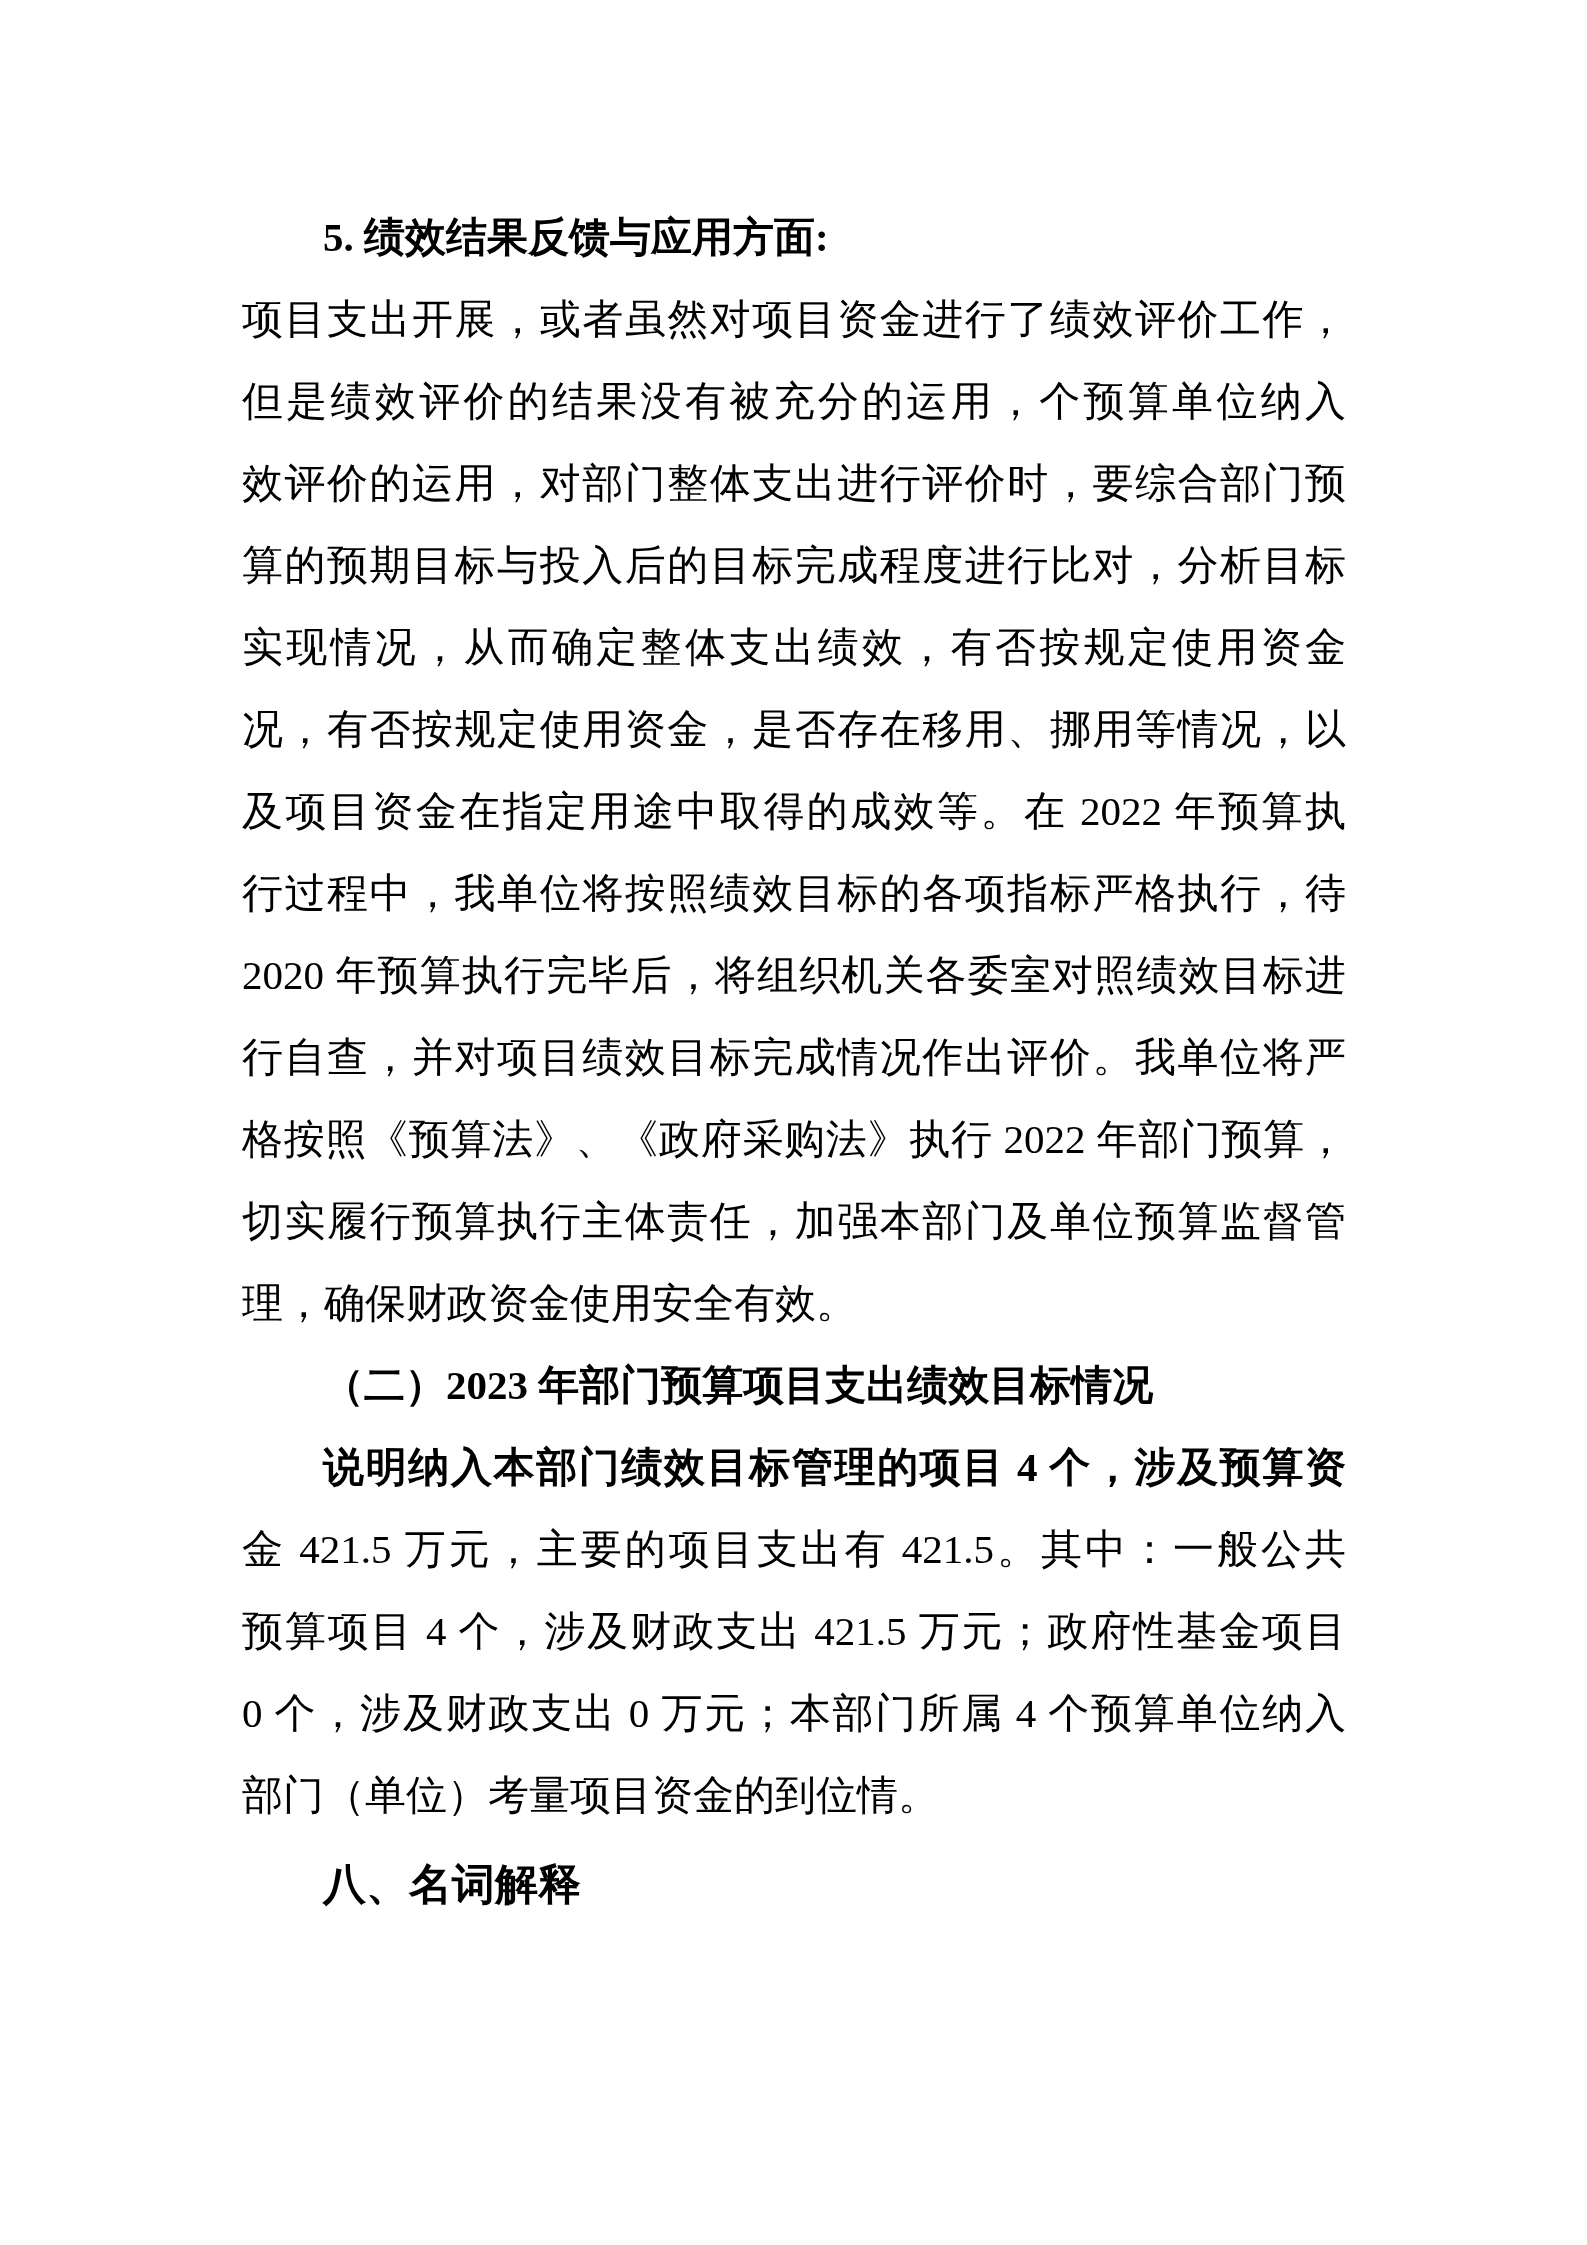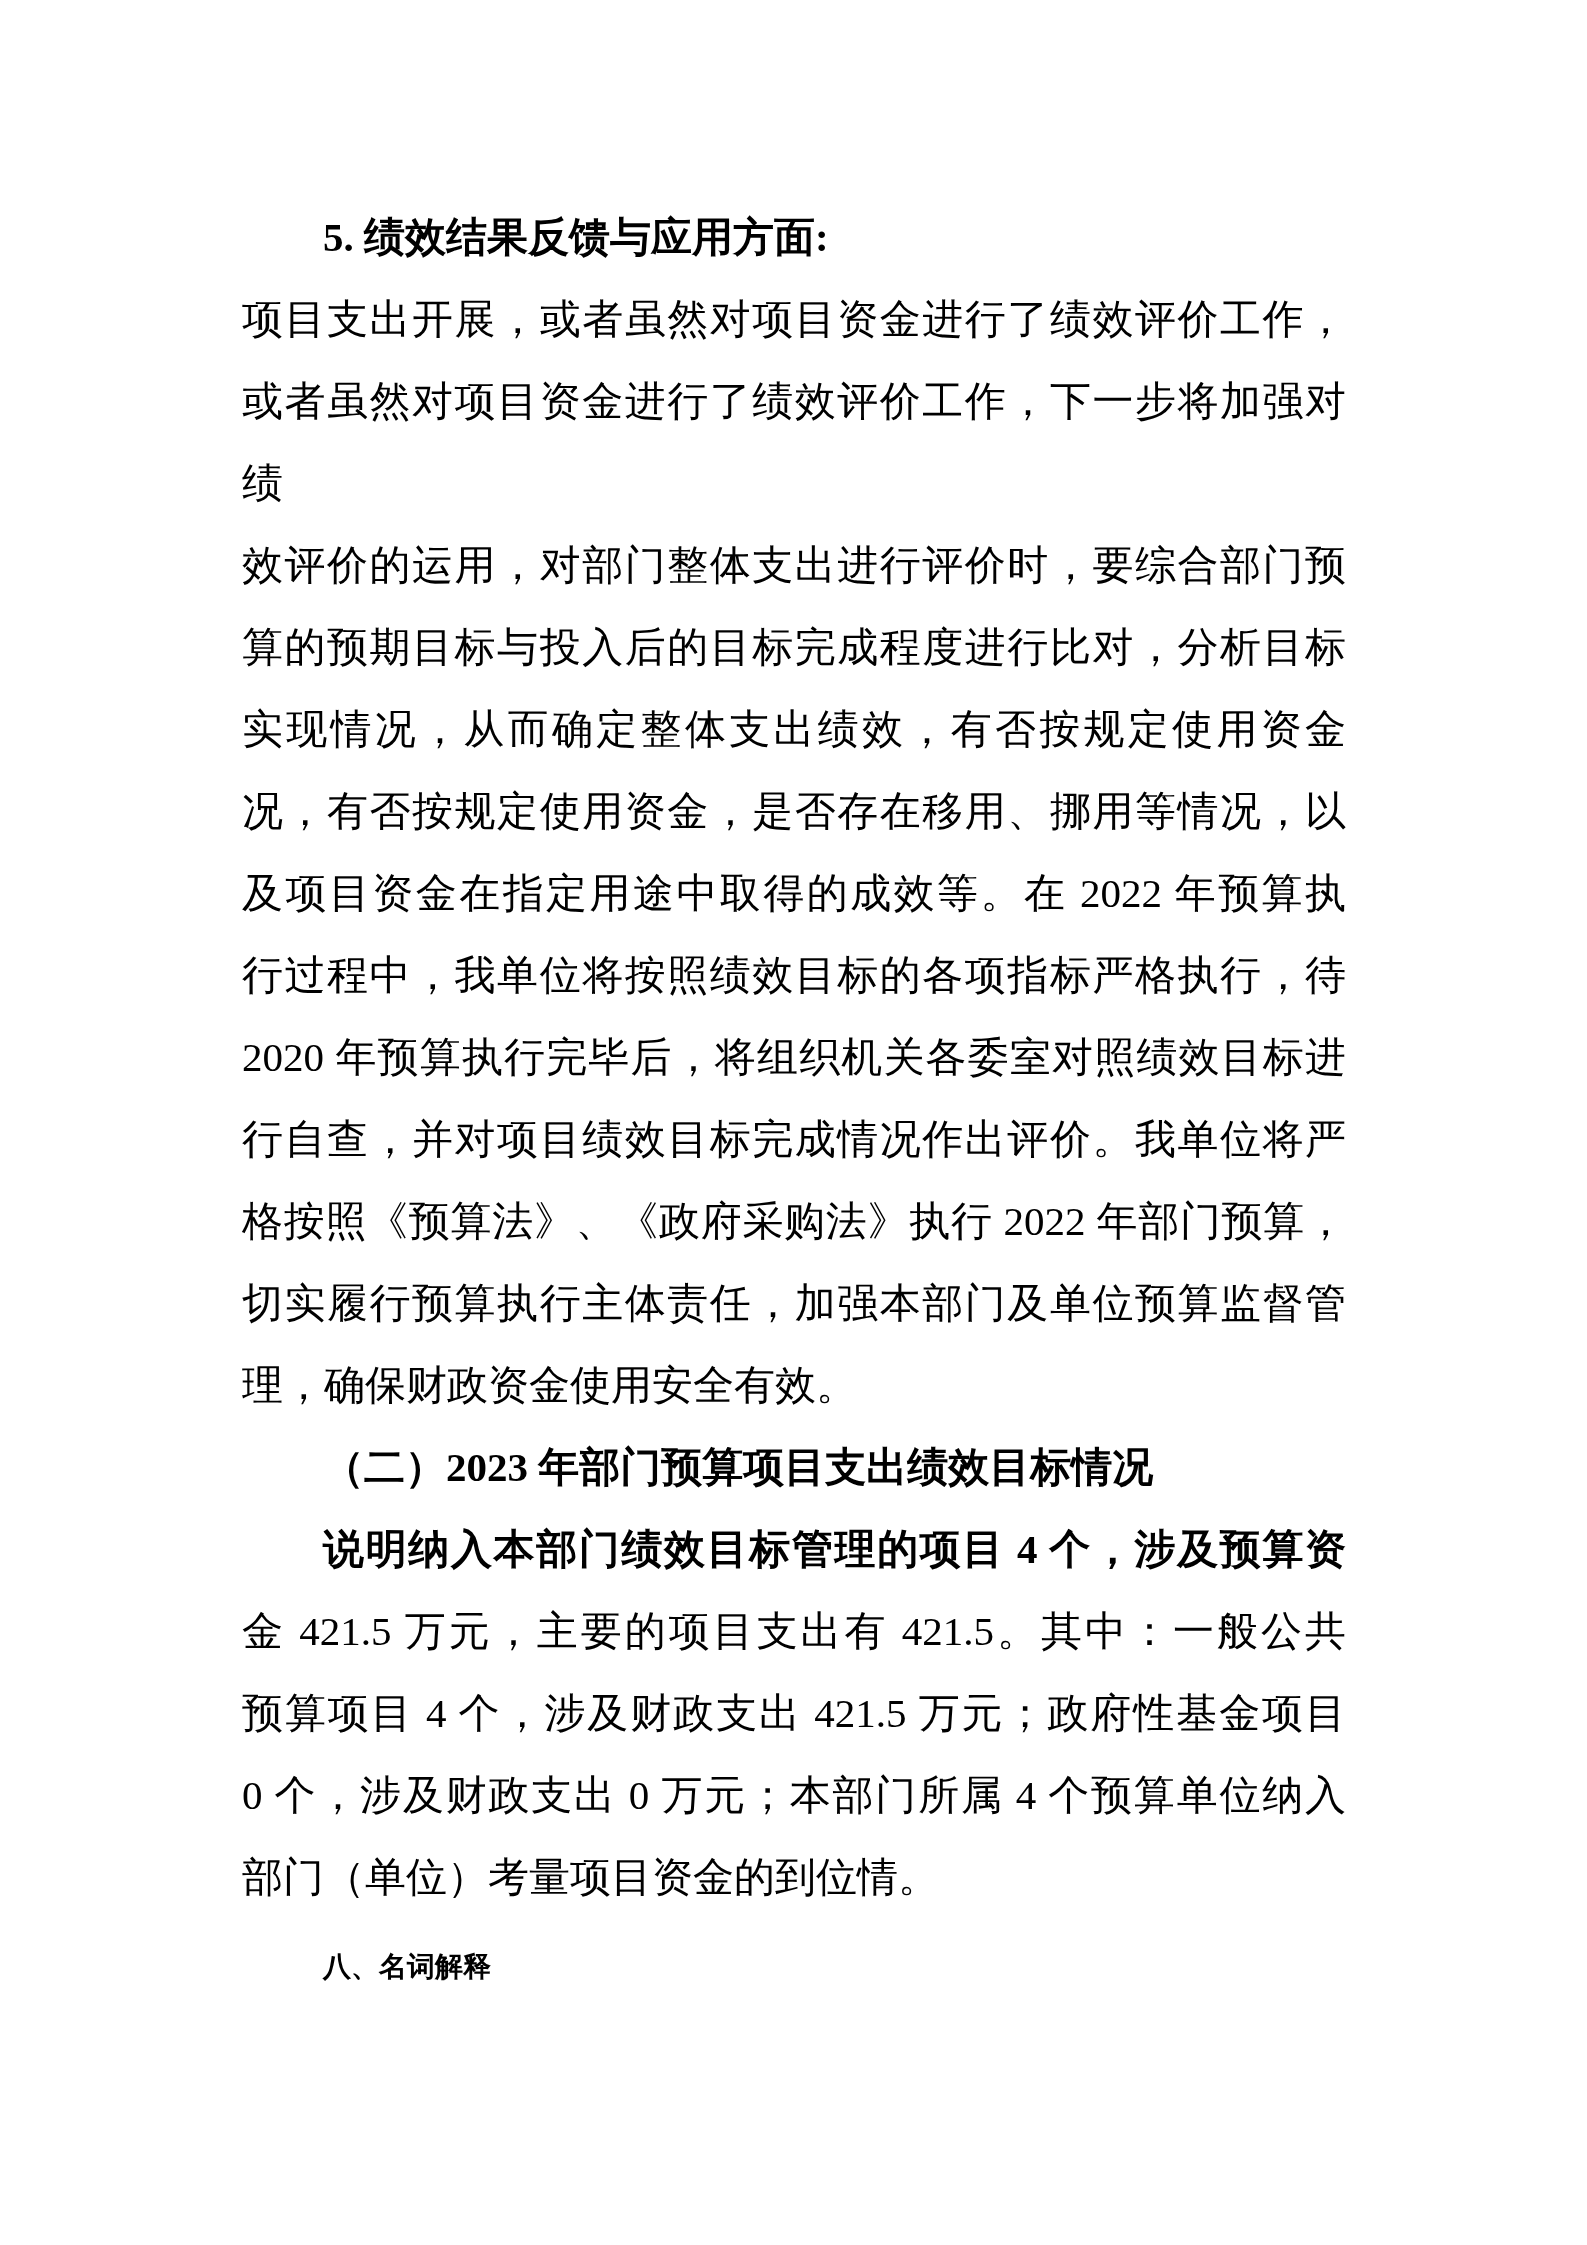--- a/index.html
+++ b/index.html
@@ -37,34 +37,34 @@
     font-weight: bold;
   }
   .para-start {
     margin-top: 10px;
   }
   .heading8 {
     margin-top: 8px;
     padding-left: 81px;
     font-family: Liberation Serif, serif;
     font-weight: bold;
-    font-size: 28px;
+    font-size: 43px;
     line-height: 82px;
   }
 </style>
 </head>
 <body>
 
 <div class="page">
   <div class="content">
 
     <div class="line indent">5. 绩效结果反馈与应用方面:</div>
 
     <div class="line just">项目支出开展，或者虽然对项目资金进行了绩效评价工作，</div>
-    <div class="line just">或者虽然对项目资金进行了绩效评价工作，下一步将加强对绩</div>
+    <div class="line just">但是绩效评价的结果没有被充分的运用，个预算单位纳入</div>
     <div class="line just">效评价的运用，对部门整体支出进行评价时，要综合部门预</div>
     <div class="line just">算的预期目标与投入后的目标完成程度进行比对，分析目标</div>
     <div class="line just">实现情况，从而确定整体支出绩效，有否按规定使用资金</div>
     <div class="line just">况，有否按规定使用资金，是否存在移用、挪用等情况，以</div>
     <div class="line just">及项目资金在指定用途中取得的成效等。在 2022 年预算执</div>
     <div class="line just">行过程中，我单位将按照绩效目标的各项指标严格执行，待</div>
     <div class="line just">2020 年预算执行完毕后，将组织机关各委室对照绩效目标进</div>
     <div class="line just">行自查，并对项目绩效目标完成情况作出评价。我单位将严</div>
     <div class="line just">格按照《预算法》、《政府采购法》执行 2022 年部门预算，</div>
     <div class="line just">切实履行预算执行主体责任，加强本部门及单位预算监督管</div>

